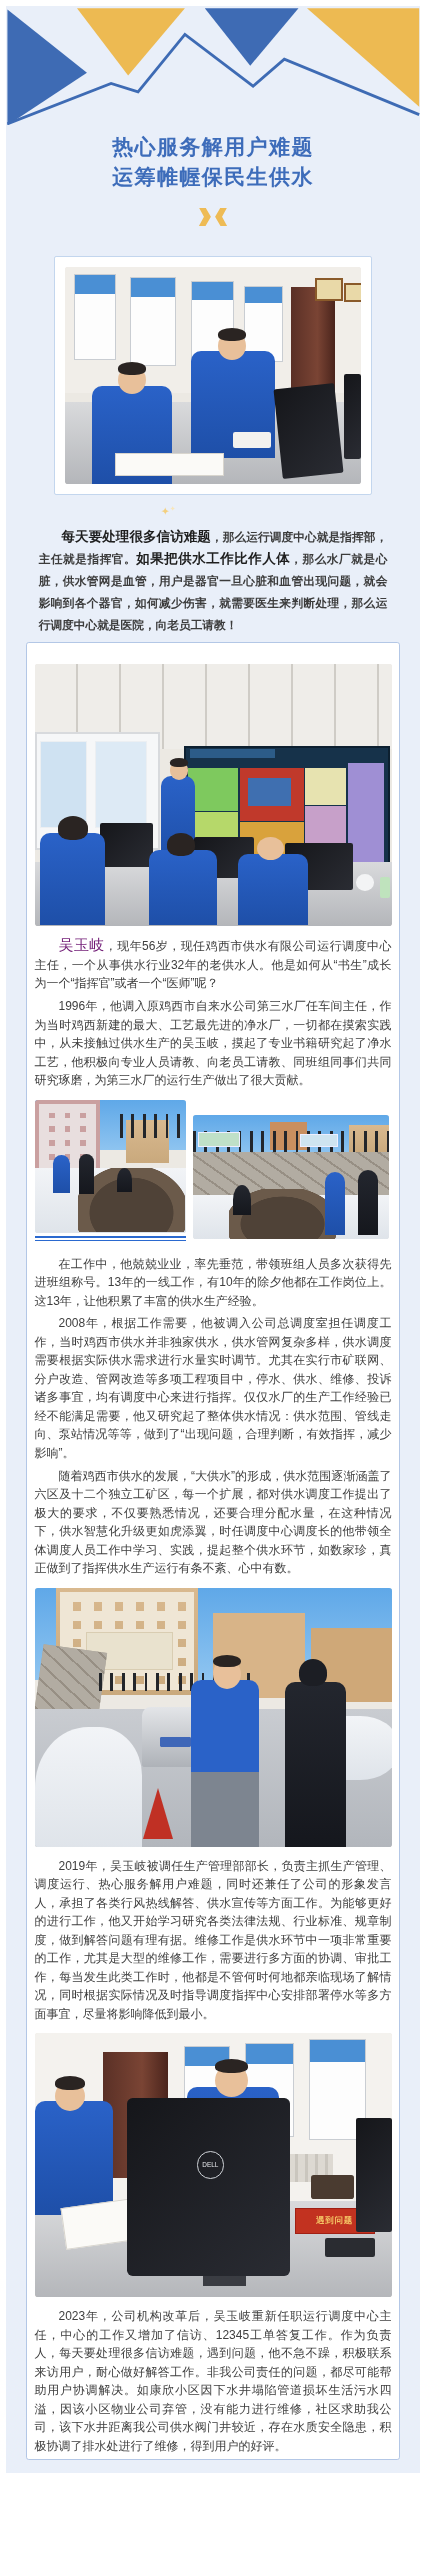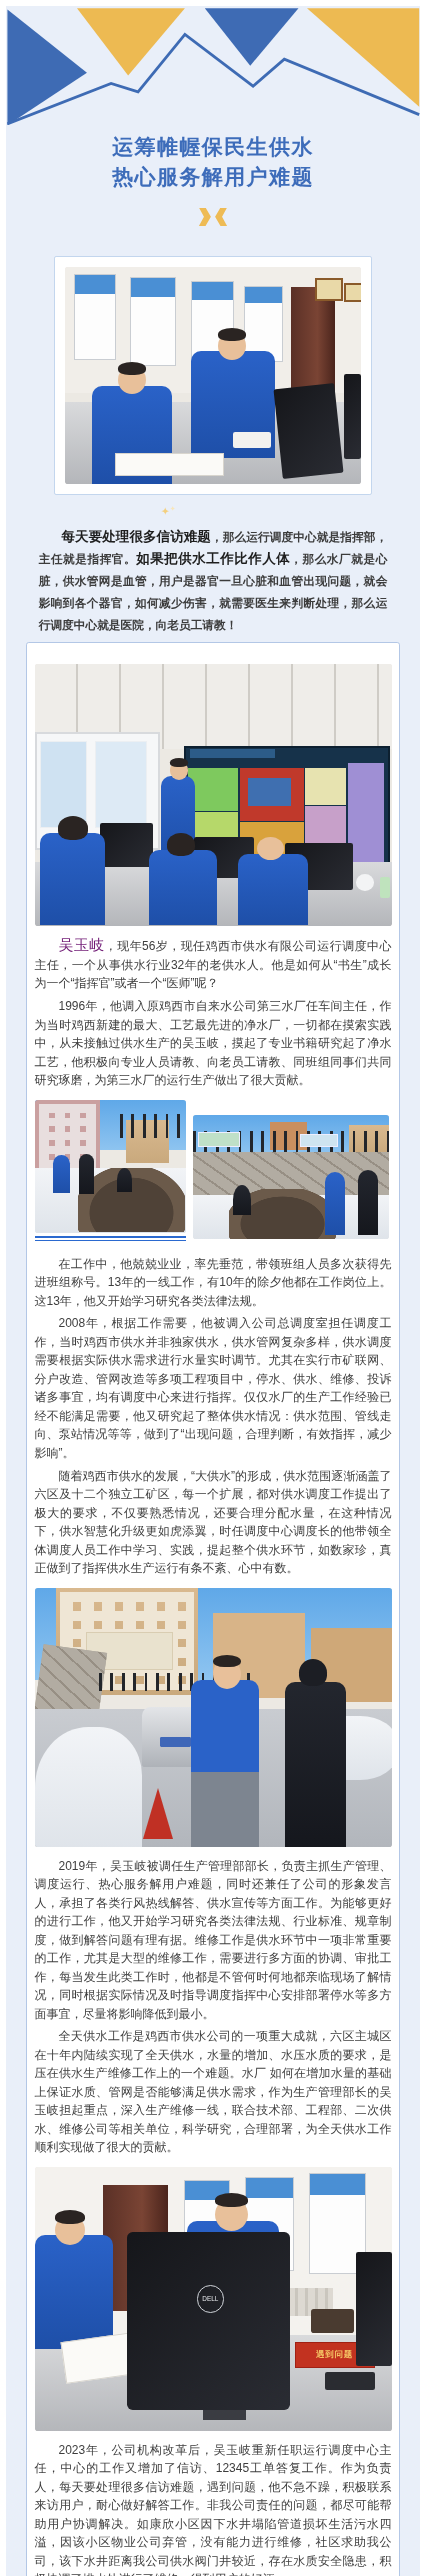--- a/index.html
+++ b/index.html
@@ -69,22 +69,22 @@
 
   <svg class="decor-svg" viewBox="0 0 584 168" xmlns="http://www.w3.org/2000/svg">
     <polygon points="2,5 114,94 2,168" fill="#3e6bb4"></polygon>
     <polygon points="100,3 252,3 172,98" fill="#edba52"></polygon>
     <polygon points="280,3 412,3 344,84" fill="#3e6bb4"></polygon>
     <polygon points="424,3 582,3 582,142" fill="#edba52"></polygon>
     <polyline points="2,166 148,109 186,121 252,40 348,113 392,75 582,153" fill="none" stroke="#3e6bb4" stroke-width="4"></polyline>
   </svg>
 
   <div class="title">
+    <div>热心服务解用户难题</div>
     <div>运筹帷幄保民生供水</div>
-    <div>热心服务解用户难题</div>
   </div>
 
   <div class="ribbon">
     <span class="tail left"></span>
     <span class="tail right"></span>
   </div>
 
   <div class="photo-frame">
     <div class="photo" style="height:217px;">
       <div style="left:0;top:0;right:0;height:58%;background:#f1eee9;position:absolute;"></div>
@@ -190,21 +190,21 @@
         <div style="left:107px;top:18.5px;width:36px;height:11.4px;background:#cfe4f0;border:0.7px solid #eef;position:absolute;"></div>
         <div class="wallstone" style="left:0;top:37px;right:0;height:45px;position:absolute;"></div>
         <div class="snow" style="left:0;top:80px;right:0;bottom:0;position:absolute;"></div>
         <div class="dirt" style="left:36px;top:74px;width:107px;height:50px;position:absolute;"></div>
         <div class="person-dark" style="left:40px;top:70px;width:18.5px;height:30px;border-radius:50% 50% 0 0;"></div>
         <div class="person-blue" style="left:132px;top:57px;width:20px;height:63px;"></div>
         <div class="person-dark" style="left:165px;top:55px;width:20px;height:65px;"></div>
       </div>
     </div>
 
-    <p class="body-p">在工作中，他兢兢业业，率先垂范，带领班组人员多次获得先进班组称号。13年的一线工作，有10年的除夕他都在工作岗位上。这13年，他又开始学习研究各类法律法规。</p>
+    <p class="body-p">在工作中，他兢兢业业，率先垂范，带领班组人员多次获得先进班组称号。13年的一线工作，有10年的除夕他都在工作岗位上。这13年，让他积累了丰富的供水生产经验。</p>
     <p class="body-p">2008年，根据工作需要，他被调入公司总调度室担任调度工作，当时鸡西市供水并非独家供水，供水管网复杂多样，供水调度需要根据实际供水需求进行水量实时调节。尤其在实行市矿联网、分户改造、管网改造等多项工程项目中，停水、供水、维修、投诉诸多事宜，均有调度中心来进行指挥。仅仅水厂的生产工作经验已经不能满足需要，他又研究起了整体供水情况：供水范围、管线走向、泵站情况等等，做到了“出现问题，合理判断，有效指挥，减少影响”。</p>
     <p class="body-p">随着鸡西市供水的发展，“大供水”的形成，供水范围逐渐涵盖了六区及十二个独立工矿区，每一个扩展，都对供水调度工作提出了极大的要求，不仅要熟悉情况，还要合理分配水量，在这种情况下，供水智慧化升级更如虎添翼，时任调度中心调度长的他带领全体调度人员工作中学习、实践，提起整个供水环节，如数家珍，真正做到了指挥供水生产运行有条不紊、心中有数。</p>
 
     <div class="photo photo-block" style="height:259px;">
       <div class="sky" style="left:0;top:0;right:0;height:92px;position:absolute;"></div>
       <div class="bld" style="left:21px;top:0px;width:142px;height:107px;"></div>
       <div style="left:25.6px;top:4.3px;width:134px;height:98px;position:absolute;
                   background:repeating-linear-gradient(90deg,#efe6d5 0 12.8px,transparent 12.8px 21px),
                              repeating-linear-gradient(180deg,#efe6d5 0 10px,transparent 10px 18.5px);"></div>
       <div class="bld" style="left:178px;top:25.6px;width:92px;height:85px;background:#d8b488;"></div>
@@ -219,21 +219,20 @@
       <div style="left:125px;top:149px;width:31px;height:10px;background:#3f67b8;border-radius:1.4px;position:absolute;"></div>
       <div class="person-blue" style="left:156px;top:92px;width:68px;height:167px;background:linear-gradient(180deg,#2a62c8 0 55%,#7d8590 55% 100%);"></div>
       <div class="head" style="left:178px;top:71px;width:28px;height:30px;"></div>
       <div class="hair" style="left:178px;top:67px;width:28px;height:12.8px;"></div>
       <div class="person-dark" style="left:250px;top:94px;width:61px;height:166px;"></div>
       <div class="hair" style="left:264px;top:71px;width:28px;height:27px;background:#1c1e24;"></div>
       <div style="left:108px;top:200px;width:0;height:0;border-left:15.6px solid transparent;border-right:15.6px solid transparent;border-bottom:51px solid #c03024;position:absolute;"></div>
     </div>
 
     <p class="body-p">2019年，吴玉岐被调任生产管理部部长，负责主抓生产管理、调度运行、热心服务解用户难题，同时还兼任了公司的形象发言人，承担了各类行风热线解答、供水宣传等方面工作。为能够更好的进行工作，他又开始学习研究各类法律法规、行业标准、规章制度，做到解答问题有理有据。维修工作是供水环节中一项非常重要的工作，尤其是大型的维修工作，需要进行多方面的协调、审批工作，每当发生此类工作时，他都是不管何时何地都亲临现场了解情况，同时根据实际情况及时指导调度指挥中心安排部署停水等多方面事宜，尽量将影响降低到最小。</p>
-    <p class="body-p">全天供水工作是鸡西市供水公司的一项重大成就，六区主城区在十年内陆续实现了全天供水，水量的增加、水压水质的要求，是压在供水生产维修工作上的一个难题。水厂 如何在增加水量的基础上保证水质、管网是否能够满足供水需求，作为生产管理部长的吴玉岐担起重点，深入生产维修一线，联合技术部、工程部、二次供水、维修公司等相关单位，科学研究，合理部署，为全天供水工作顺利实现做了很大的贡献。</p>
 
     <div class="photo photo-block" style="height:264px;">
       <div style="left:0;top:0;right:0;height:64%;background:#f4f2ee;position:absolute;"></div>
       <div class="door" style="left:68px;top:18.5px;width:65px;height:126px;"></div>
       <div class="poster" style="left:149px;top:12.8px;width:44px;height:88px;">
           <i></i>
         </div>
       <div class="poster" style="left:210px;top:10px;width:47px;height:92px;">
           <i></i>
         </div>

